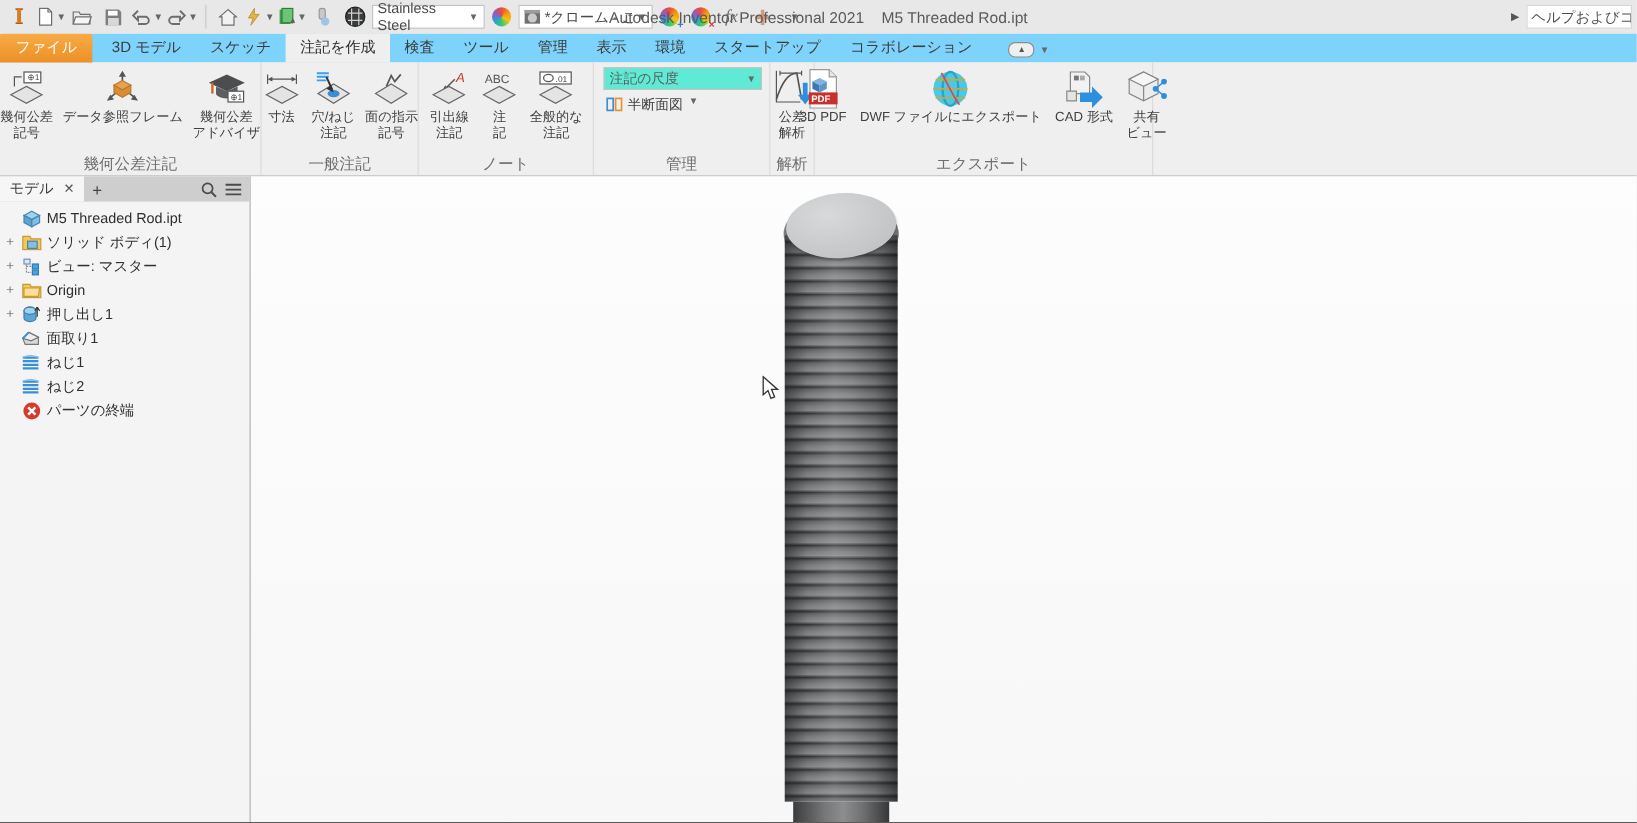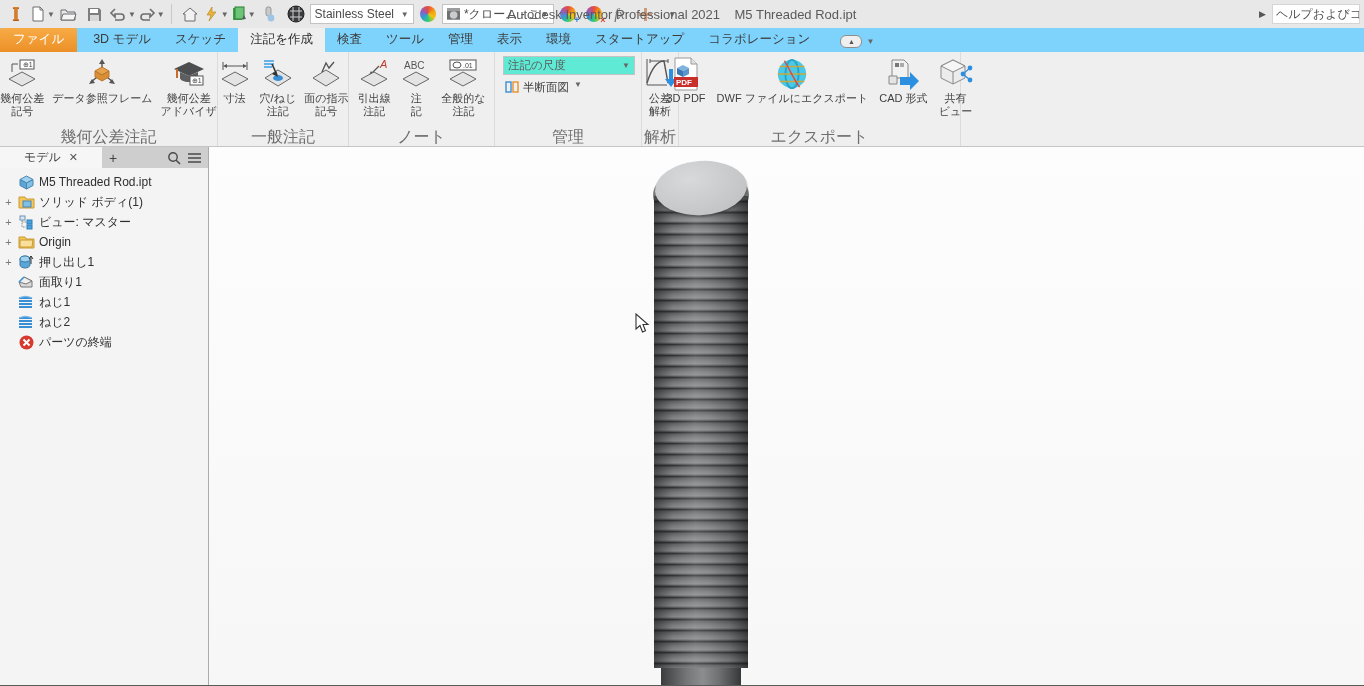--- a/index.html
+++ b/index.html
@@ -28,33 +28,33 @@
   .rtab { padding:3px 12px 4px; font-size:12.5px; color:#3c3c3c; white-space:nowrap; cursor:default; }
   .rtab.file { background:linear-gradient(#f8ab45,#ec9028); color:#fff; border-radius:2px 2px 0 0; margin-right:4px; padding:3px 13px 4px; }
   .rtab.active { background:#f0efef; color:#2e2e2e; }
   .ribbon-collapse { margin-left:18px; display:flex; align-items:center; gap:3px; padding-bottom:4px; }
   .collapse-pill { width:22px; height:13px; border:1px solid #8e8e8e; border-radius:6px; background:#efefef; display:flex; align-items:center; justify-content:center; font-size:7px; color:#555; }
 
   
   .ribbon { height:95px; background:#f0efef; border-bottom:1px solid #c6c5c5; display:flex; }
   .rgroup { display:flex; flex-direction:column; border-right:1px solid #dcdbdb; }
   .rgroup-body { flex:1; display:flex; align-items:flex-start; justify-content:center; padding:2px 4px 0; gap:2px; }
-  .rgroup-label { height:17px; text-align:center; font-size:16px; color:#6e6e6e; line-height:16px; white-space:nowrap; padding:0 6px; }
+  .rgroup-label { height:17px; text-align:center; font-size:13px; color:#6e6e6e; line-height:16px; white-space:nowrap; padding:0 6px; }
   .bigbtn { display:flex; flex-direction:column; align-items:center; padding:2px 3px 0; border-radius:2px; }
   .bigbtn .bicon { width:34px; height:36px; display:flex; align-items:center; justify-content:center; }
   .bigbtn .blabel { font-size:11px; line-height:13px; color:#3f3f3f; text-align:center; white-space:nowrap; }
   .mng-col { display:flex; flex-direction:column; gap:4px; padding:4px 8px 0; width:148px; }
   .mng-combo { height:19px; background:#5eead4; border:1px solid #c3c3c3; display:flex; align-items:center; padding:0 4px; font-size:11.5px; color:#5c5c5c; }
   .mng-row { display:flex; align-items:flex-start; gap:4px; font-size:11.5px; color:#3f3f3f; padding:1px 2px;font-family:Liberation Serif, serif; }
 
   
   .content { display:flex; height:539px; }
   .browser { width:209px; background:#f4f4f4; border-right:1px solid #ababab; display:flex; flex-direction:column; }
   .browser-header { height:21px; background:#cfcece; display:flex; align-items:center; }
-  .btab { height:21px; background:#f6f6f6; display:flex; align-items:center; gap:8px; padding:0 24px; font-size:12px; color:#3d3d3d; }
+  .btab { height:21px; background:#f6f6f6; display:flex; align-items:center; gap:8px; padding:0 8px; font-size:12px; color:#3d3d3d; }
   .btab .close-x { font-size:11px; color:#555; }
   .badd { width:22px; text-align:center; color:#444; font-size:14px; }
   .bh-right { margin-left:auto; display:flex; align-items:center; gap:6px; padding-right:6px; }
   .tree { padding:4px 0 0 4px; position:relative; }
   .tree-row { height:20px; display:flex; align-items:center; gap:4px; white-space:nowrap; font-size:12px; color:#2f2f2f; }
   .expander { width:9px; font-size:11px; color:#7a7a7a; text-align:center; line-height:9px; }
   .expander.none::before { content:""; }
   .expander.plus::before { content:"+"; }
   .ticon { width:18px; height:16px; display:flex; align-items:center; justify-content:center; }
 
@@ -141,21 +141,21 @@
           <circle cx="9" cy="12" r="3.4" fill="#9fc4e4"></circle>
         </svg>
     </div>
     <div class="qat-btn">
       <svg width="18" height="18" viewBox="0 0 18 18">
           <circle cx="9" cy="9" r="8" fill="#3a3c3e"></circle>
           <circle cx="9" cy="9" r="8" fill="none" stroke="#222"></circle>
           <path d="M3 6h12M3 12h12M6 2v14M12 2v14" stroke="#cfd1d3" stroke-width="1"></path>
         </svg>
     </div>
-    <div class="combobox" style="width:104px">
+    <div class="combobox" style="width:94px">
       <span>Stainless Steel</span>
       <span class="dd-arrow">▼</span>
     </div>
     <div class="qat-btn">
         <span class="colorwheel"></span>
       </div>
     <div class="combobox" style="width:112px">
       <svg width="14" height="12" viewBox="0 0 14 12">
           <rect width="14" height="12" fill="#6e7072"></rect>
           <circle cx="7" cy="7" r="4" fill="#c9cbcd"></circle>

